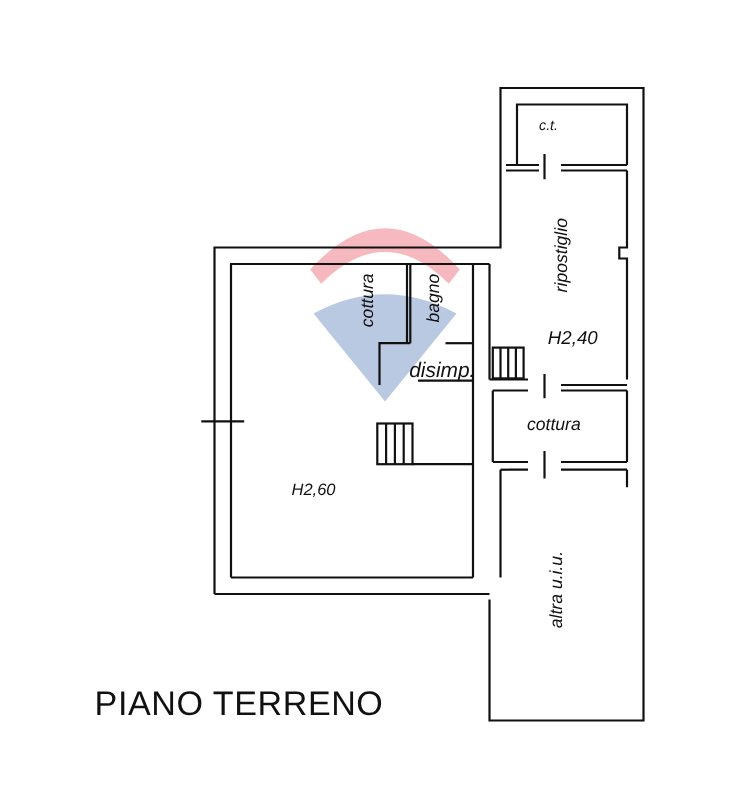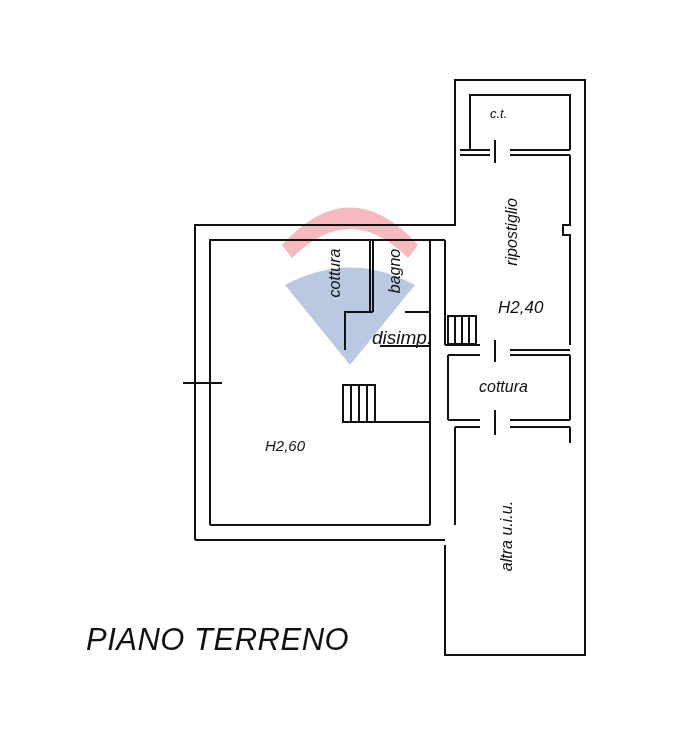--- a/index.html
+++ b/index.html
@@ -1,20 +1,20 @@
 <!DOCTYPE html>
 <html><head>
 <meta charset="utf-8">
 <style>
   html, body { margin: 0; padding: 0; background: #ffffff; }
   body { width: 673px; height: 733px; position: relative; overflow: hidden; font-family: "Liberation Sans", sans-serif; }
   #plan { position: absolute; left: 0; top: 0; width: 673px; height: 733px; }
   .room-label { position: absolute; font-style: italic; color: #111; font-family: "Liberation Sans", sans-serif; white-space: nowrap; }
   .vert { transform-origin: center center; transform: rotate(-90deg); }
-  .title { position: absolute; left: 86px; top: 622px; font-size: 31px; font-style: italic; color: #111; letter-spacing: 0.5px; font-family: "Liberation Sans", sans-serif; }
+  .title { position: absolute; left: 86px; top: 622px; font-size: 31px; color: #111; letter-spacing: 0.5px; font-family: "Liberation Sans", sans-serif; }
   .watermark { position: absolute; left: 275px; top: 205px; width: 150px; height: 160px; opacity: 0.35; }
 </style>
 </head>
 <body>
 
 <svg id="plan" viewBox="0 0 673 733" xmlns="http://www.w3.org/2000/svg">
   <g opacity="0.3">
     <path d="M282 245 Q350 170 418 245 L408 258 Q350 200 292 258 Z" fill="#e0162b"></path>
     <path d="M285 285 Q350 250 415 285 L350 365 Z" fill="#1f4ea1"></path>
   </g>

